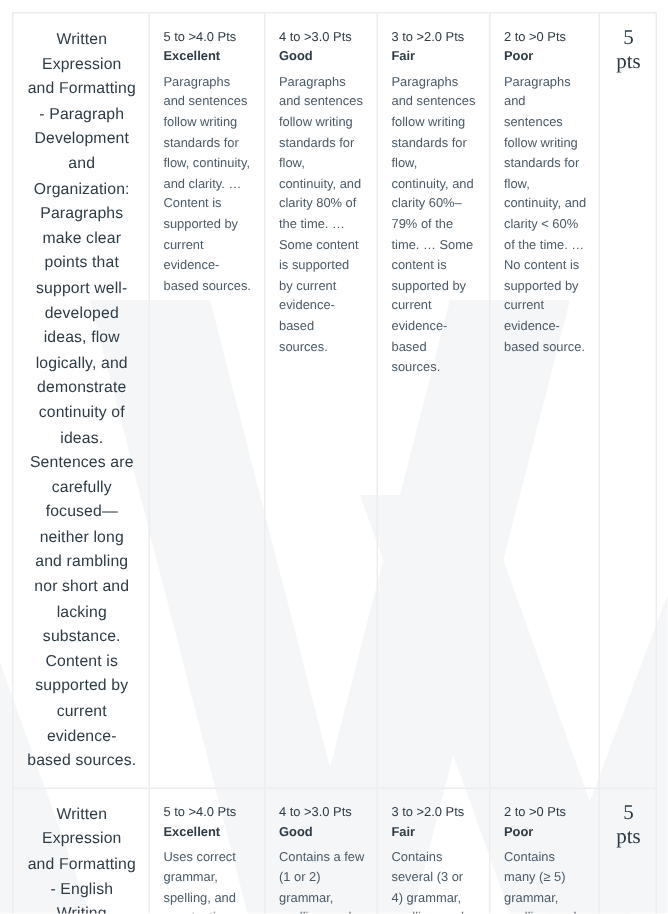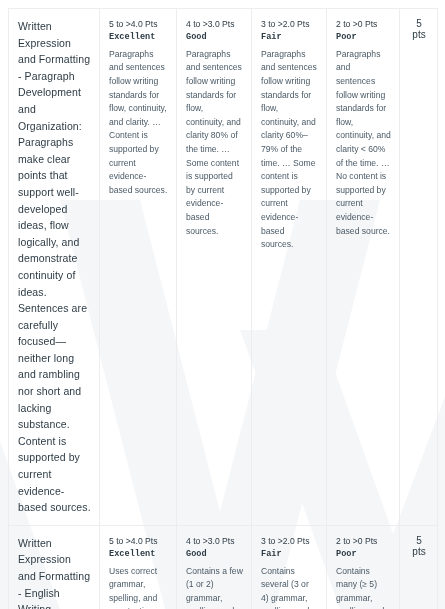--- a/index.html
+++ b/index.html
@@ -55,49 +55,50 @@
   col.c-rate2 { width: 75px; }
   col.c-rate3 { width: 75px; }
   col.c-rate4 { width: 73px; }
   col.c-pts   { width: 38px; }
 
   .crit-desc {
     font-size: 10.5px;
     line-height: 16.6px;
     color: #2d3b45;
     letter-spacing: 0.01em;
+    text-align: center;
   }
 
   .rating-pts {
     font-size: 8.6px;
     line-height: 13.4px;
     font-weight: normal;
     color: #2d3b45;
     white-space: nowrap;
   }
   .rating-title {
     font-size: 8.6px;
     line-height: 13.4px;
     font-weight: bold;
     color: #2d3b45;
     margin-bottom: 3px;
-    font-family: Liberation Mono, monospace;
   }
   .rating-desc {
     font-size: 8.6px;
     line-height: 13.6px;
     color: #4a5a66;
   }
 
   td.pts-cell {
     vertical-align: middle;
     text-align: center;
-    font-size: 10px;
+    font-size: 14px;
     color: #2d3b45;
     padding: 9px 4px;
+    font-family: Liberation Serif, serif;
   }
 </style>
 </head>
 <body>
 
 <svg class="watermark" viewBox="0 0 445 609" preserveAspectRatio="none" aria-hidden="true">
   <g fill="#f5f6f8">
     <polygon points="60,200 140,200 245,609 165,609"></polygon>
     <polygon points="300,200 380,200 275,609 195,609"></polygon>
     <polygon points="240,330 320,330 420,609 340,609"></polygon>

